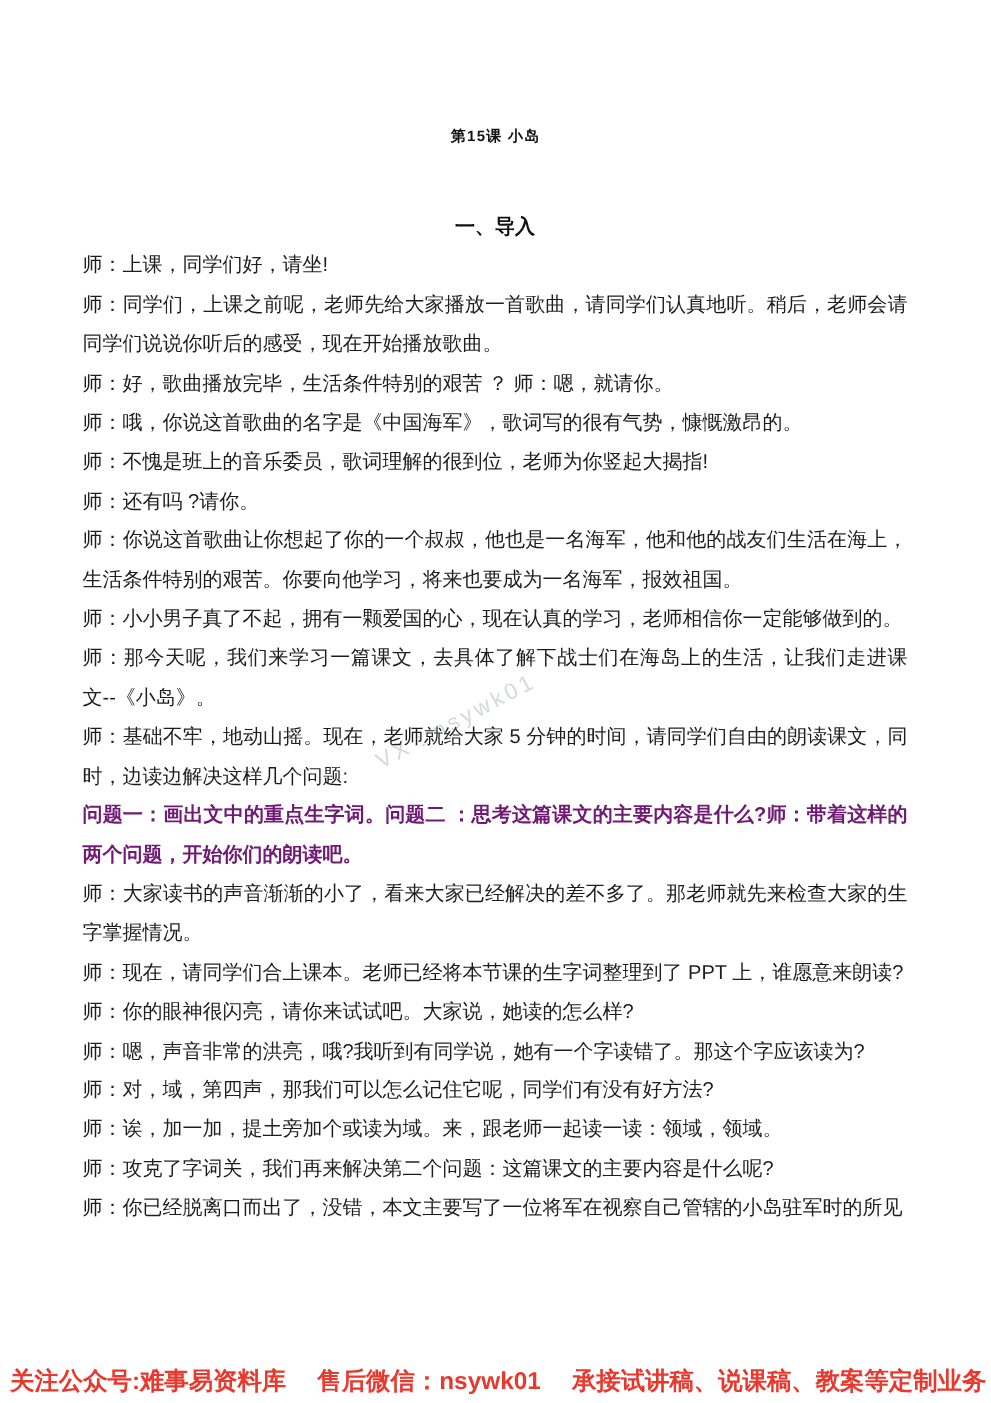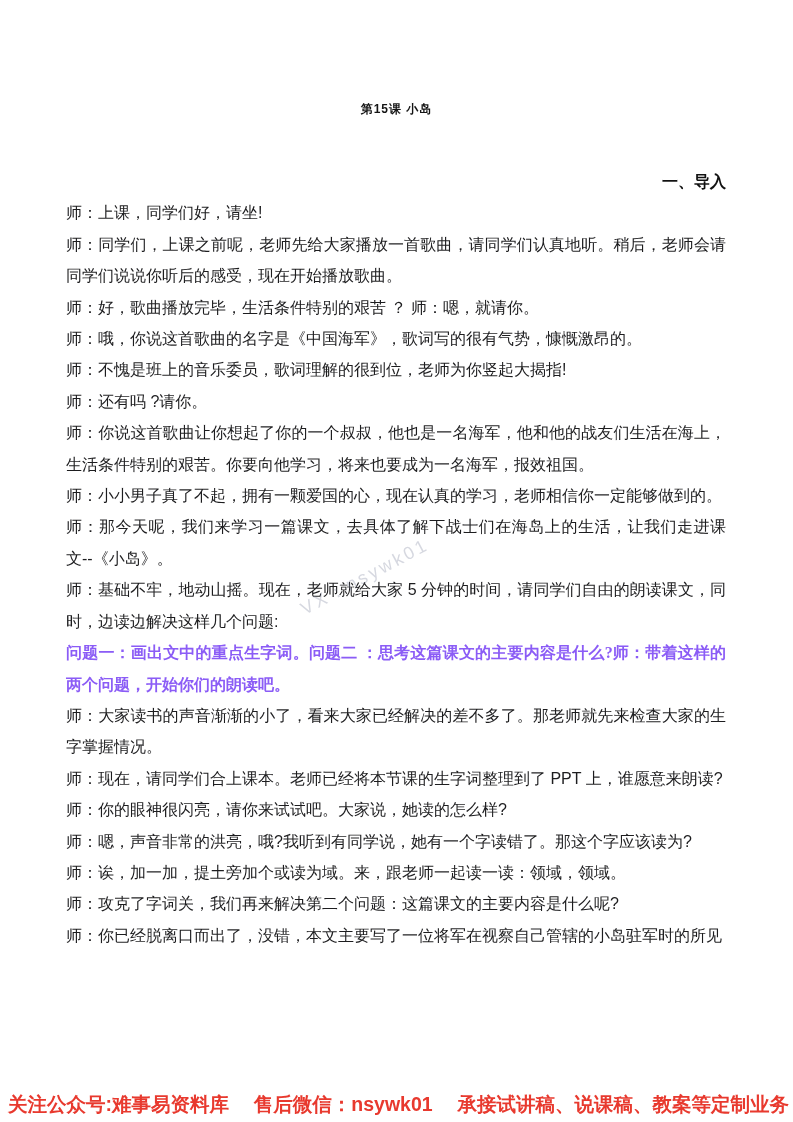--- a/index.html
+++ b/index.html
@@ -21,24 +21,24 @@
     position:absolute;top:166px;left:66px;width:660px;
     font-size:16px;line-height:31.4px;
     color:#1d1d1f;
   }
   .para{
     margin:0;
     text-align:justify;
     text-justify:inter-ideograph;
   }
   .para.heading{
-    font-weight:700;text-align:right;color:#111;
+    font-weight:700;text-align:center;color:#111;
   }
   .para.bold{
-    font-weight:700;color:#8b5cf6;font-family:Liberation Serif, serif;
+    font-weight:700;color:#701a75;
   }
   .watermark{
     position:absolute;left:302px;top:598px;
     transform:rotate(-28deg);transform-origin:left center;
     font-size:18px;letter-spacing:3px;white-space:nowrap;
     color:rgba(128,134,158,0.32);
     pointer-events:none;
   }
   .footer{
     position:absolute;left:8px;right:4px;bottom:4px;
@@ -65,20 +65,21 @@
     <p class="para">师：还有吗 ?请你。</p>
     <p class="para">师：你说这首歌曲让你想起了你的一个叔叔，他也是一名海军，他和他的战友们生活在海上，生活条件特别的艰苦。你要向他学习，将来也要成为一名海军，报效祖国。</p>
     <p class="para">师：小小男子真了不起，拥有一颗爱国的心，现在认真的学习，老师相信你一定能够做到的。</p>
     <p class="para">师：那今天呢，我们来学习一篇课文，去具体了解下战士们在海岛上的生活，让我们走进课文--《小岛》。</p>
     <p class="para">师：基础不牢，地动山摇。现在，老师就给大家 5 分钟的时间，请同学们自由的朗读课文，同时，边读边解决这样几个问题:</p>
     <p class="para bold">问题一：画出文中的重点生字词。问题二 ：思考这篇课文的主要内容是什么?师：带着这样的两个问题，开始你们的朗读吧。</p>
     <p class="para">师：大家读书的声音渐渐的小了，看来大家已经解决的差不多了。那老师就先来检查大家的生字掌握情况。</p>
     <p class="para">师：现在，请同学们合上课本。老师已经将本节课的生字词整理到了 PPT 上，谁愿意来朗读?</p>
     <p class="para">师：你的眼神很闪亮，请你来试试吧。大家说，她读的怎么样?</p>
     <p class="para">师：嗯，声音非常的洪亮，哦?我听到有同学说，她有一个字读错了。那这个字应该读为?</p>
+    <p class="para">师：对，域，第四声，那我们可以怎么记住它呢，同学们有没有好方法?</p>
     <p class="para">师：诶，加一加，提土旁加个或读为域。来，跟老师一起读一读：领域，领域。</p>
     <p class="para">师：攻克了字词关，我们再来解决第二个问题：这篇课文的主要内容是什么呢?</p>
     <p class="para">师：你已经脱离口而出了，没错，本文主要写了一位将军在视察自己管辖的小岛驻军时的所见</p>
   </div>
 
   <div class="watermark">VX：nsywk01</div>
 
   <div class="footer">
     <span>关注公众号:难事易资料库</span>
     <span>售后微信：nsywk01</span>

